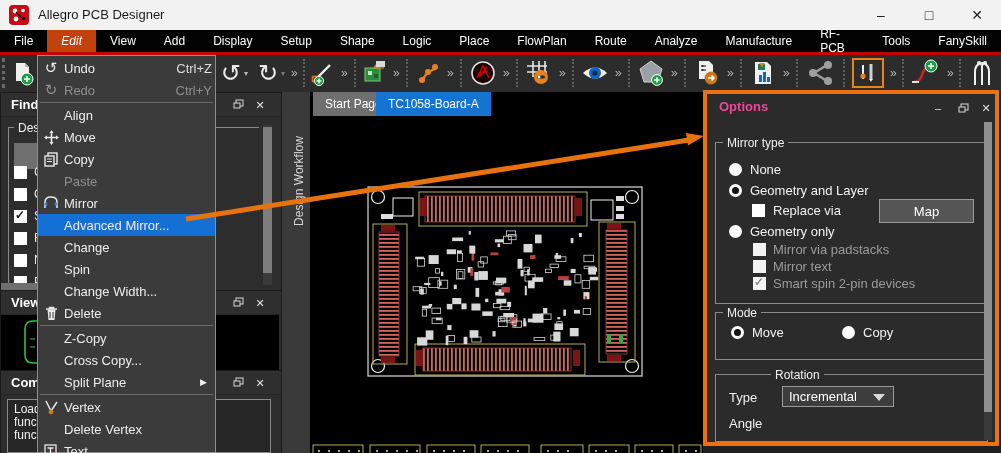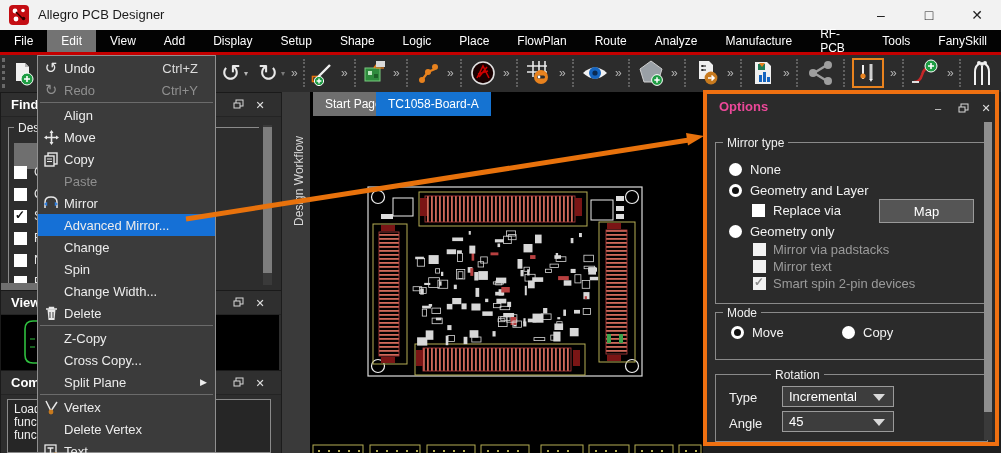--- a/index.html
+++ b/index.html
@@ -9,21 +9,21 @@
 
   
   .titlebar{left:0;top:0;width:1001px;height:30px;background:#f2f2f2;color:#1b1b1b;}
   .appicon{left:9px;top:5px;width:20px;height:20px;background:#c40d13;border-radius:4px;}
   .title-text{left:38px;top:7px;font-size:13px;color:#1b1b1b;}
   .winbtn{top:0;width:44px;height:30px;text-align:center;line-height:30px;color:#222;font-size:14px;cursor:default;}
 
   
   .menubar{left:0;top:30px;width:1001px;height:22px;background:#030303;display:flex;align-items:stretch;}
   .mbitem{padding:0 14px;display:flex;align-items:center;color:#fff;font-size:12px;}
-  .mbitem.active{background:#737373;}
+  .mbitem.active{background:#c2410c;font-style:italic;}
   .redline{left:0;top:52px;width:1001px;height:3px;background:#c40000;}
 
   
   .toolbar{left:0;top:55px;width:1001px;height:37px;background:#2c2c2c;}
   .grip{left:2px;top:3px;height:30px;width:3px;border-left:3px dotted #6a6a6a;}
   .tbi{top:3px;width:30px;height:30px;display:flex;align-items:center;justify-content:center;}
   .tsep{top:4px;height:28px;width:2px;border-left:2px dotted #606060;}
   .ovf{top:9px;color:#b5b5b5;font-size:12px;line-height:18px;}
   .dd{top:14px;color:#b5b5b5;font-size:8px;}
   .glyphicon{font-family:"DejaVu Sans",sans-serif;font-size:24px;color:#e8e8e8;line-height:28px;}
@@ -40,21 +40,21 @@
   .cblab{position:absolute;font-size:12px;color:#e9e9e9;}
   .gbox{position:absolute;border:1px solid #8a8a8a;}
   .glabel{position:absolute;background:#2d2d2d;padding:0 4px;font-size:12px;color:#f0f0f0;}
 
   
   .emenu{left:37px;top:55px;width:179px;height:398px;background:#3b3b3b;border:1px solid #8f8f8f;
          z-index:40;box-sizing:border-box;padding-top:1px;}
   .mrow{height:22px;display:flex;align-items:center;color:#ececec;font-size:13px;position:relative;}
   .mrow .mic{width:26px;display:flex;justify-content:center;align-items:center;flex:none;}
   .mrow .ml{white-space:nowrap;}
-  .mrow .msc{margin-left:auto;padding-right:17px;color:#dcdcdc;}
+  .mrow .msc{margin-left:auto;padding-right:3px;color:#dcdcdc;}
   .mrow.dis .ml,.mrow.dis .msc{color:#8f8f8f;}
   .mrow.hl{background:#1570d6;}
   .mrow .sub{margin-left:auto;padding-right:8px;color:#eee;font-size:9px;}
   .msep{height:1px;background:#6b6b6b;margin:1px 2px;}
   .micg{font-family:"DejaVu Sans",sans-serif;font-size:15px;color:#e8e8e8;line-height:15px;}
 
   
   .workflow{left:281px;top:92px;width:29px;height:361px;background:#3a3a3a;border-left:1px solid #1c1c1c;}
   .vtext{position:absolute;left:-63px;top:82px;width:160px;transform:rotate(-90deg);
          transform-origin:center;color:#d8d8d8;font-size:12px;text-align:center;white-space:nowrap;}
@@ -733,23 +733,20 @@
     <div class="radio" style="left:135px;top:232px;"></div>
     <span class="olab" style="left:156px;top:231px;">Copy</span>
 
     <div class="gbox" style="left:8px;top:280px;width:271px;height:66px;background:#2b2b2b;"></div>
     <span class="glabel" style="left:16px;top:274px;background:#2b2b2b;margin-left:48px;">Rotation</span>
     <span class="olab" style="left:22px;top:296px;">Type</span>
     <div class="osel" style="left:75px;top:292px;width:112px;height:21px;">
         <span>Incremental</span>
       </div>
     <span class="olab" style="left:22px;top:322px;">Angle</span>
-    <div class="osel" style="left:75px;top:317px;width:112px;height:21px;">
-        <span>45</span>
-      </div>
 
     <div class="oscroll">
         <div class="thumb"></div>
       </div>
   </div>
 
   <svg class="abs arrowsvg" viewBox="0 0 1001 453">
     <path d="M186 219 L689 140" stroke="#e8720c" stroke-width="5" fill="none"></path>
     <polygon points="704,136 688,145.5 686,133" fill="#e8720c"></polygon>
   </svg>

